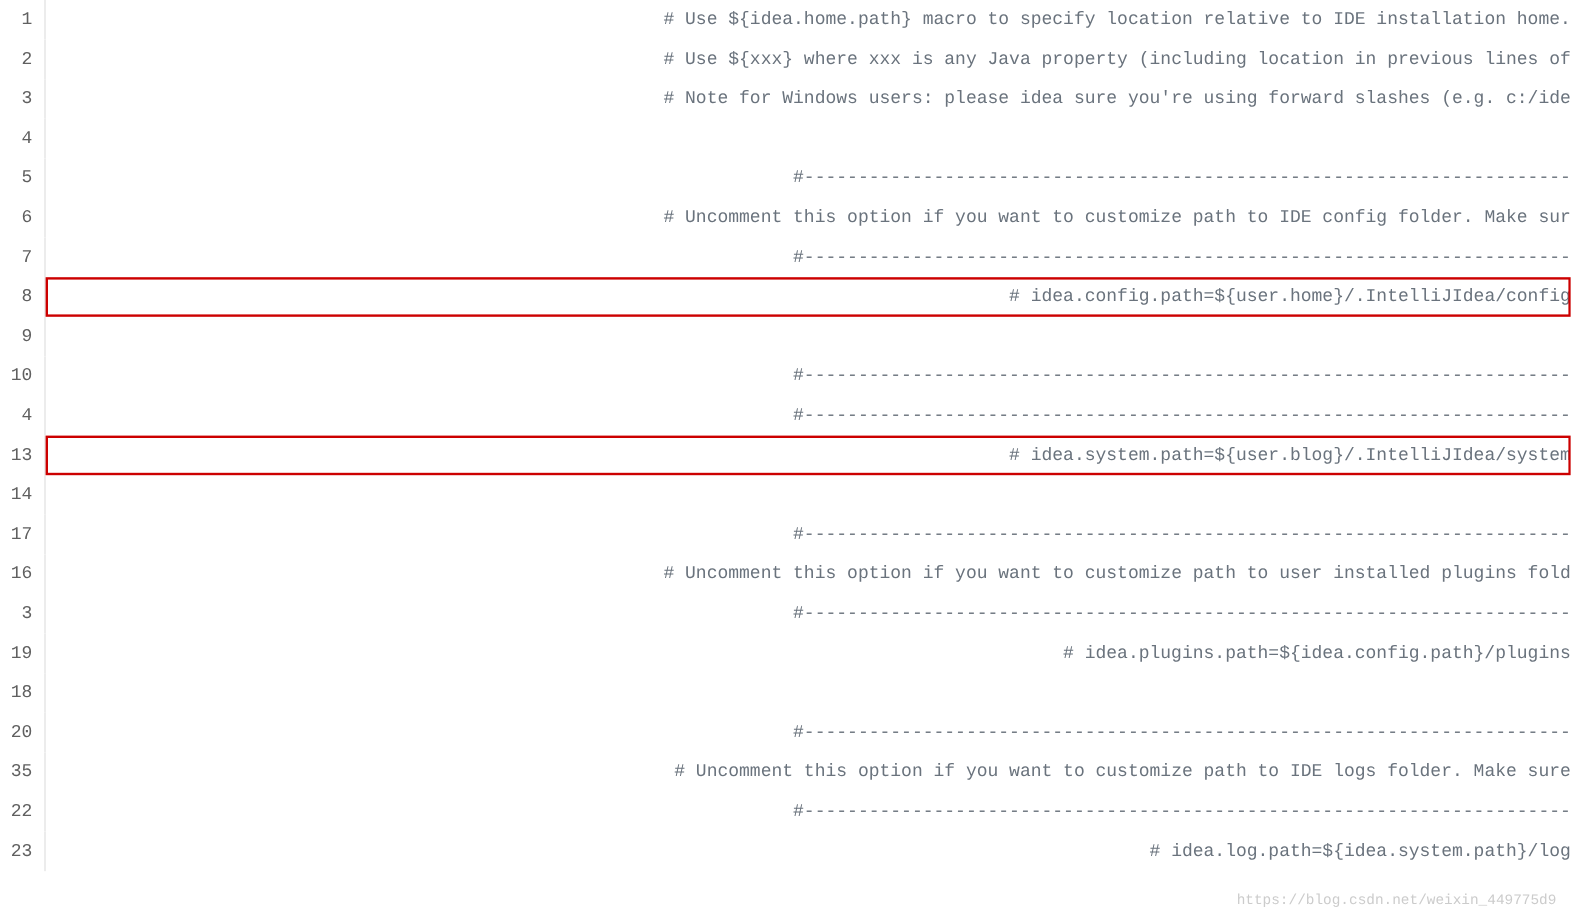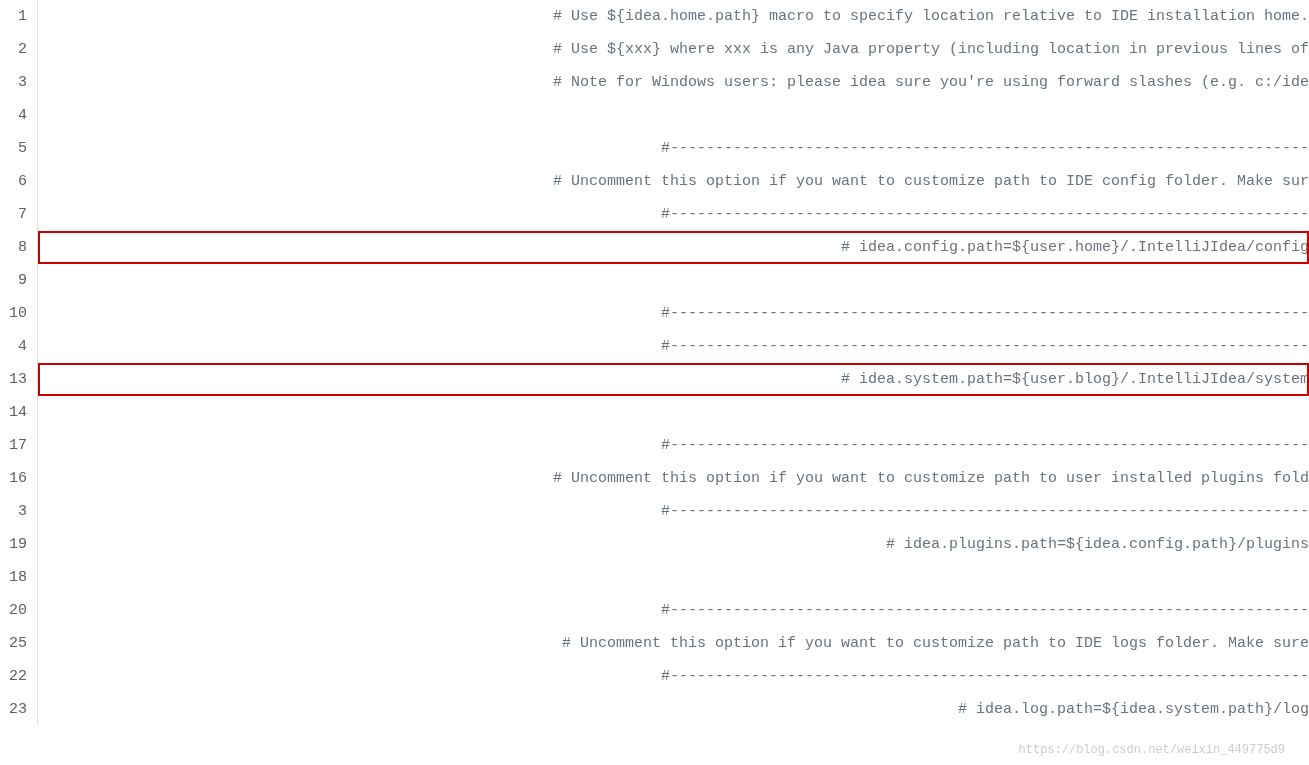--- a/index.html
+++ b/index.html
@@ -58,21 +58,21 @@
       z-index: 1;
     }
 
     .comment {
       color: #6a737d;
     }
 
     .watermark {
       position: absolute;
       bottom: 8px;
-      right: 24px;
+      right: 12px;
       color: #cccccc;
       font-size: 12px;
       font-family: 'Courier New', Courier, monospace;
     }
   </style>
 </head>
 <body>
 
 <div class="code-container">
   <div id="lines-container">
@@ -146,21 +146,21 @@
       </div>
       <div class="code-line">
         <span class="line-number">18</span>
         <span class="line-content comment"></span>
       </div>
       <div class="code-line">
         <span class="line-number">20</span>
         <span class="line-content comment">#-----------------------------------------------------------------------</span>
       </div>
       <div class="code-line">
-        <span class="line-number">25</span>
+        <span class="line-number">35</span>
         <span class="line-content comment"># Uncomment this option if you want to customize path to IDE logs folder. Make sure</span>
       </div>
       <div class="code-line">
         <span class="line-number">22</span>
         <span class="line-content comment">#-----------------------------------------------------------------------</span>
       </div>
       <div class="code-line">
         <span class="line-number">23</span>
         <span class="line-content comment"># idea.log.path=${idea.system.path}/log</span>
       </div>

